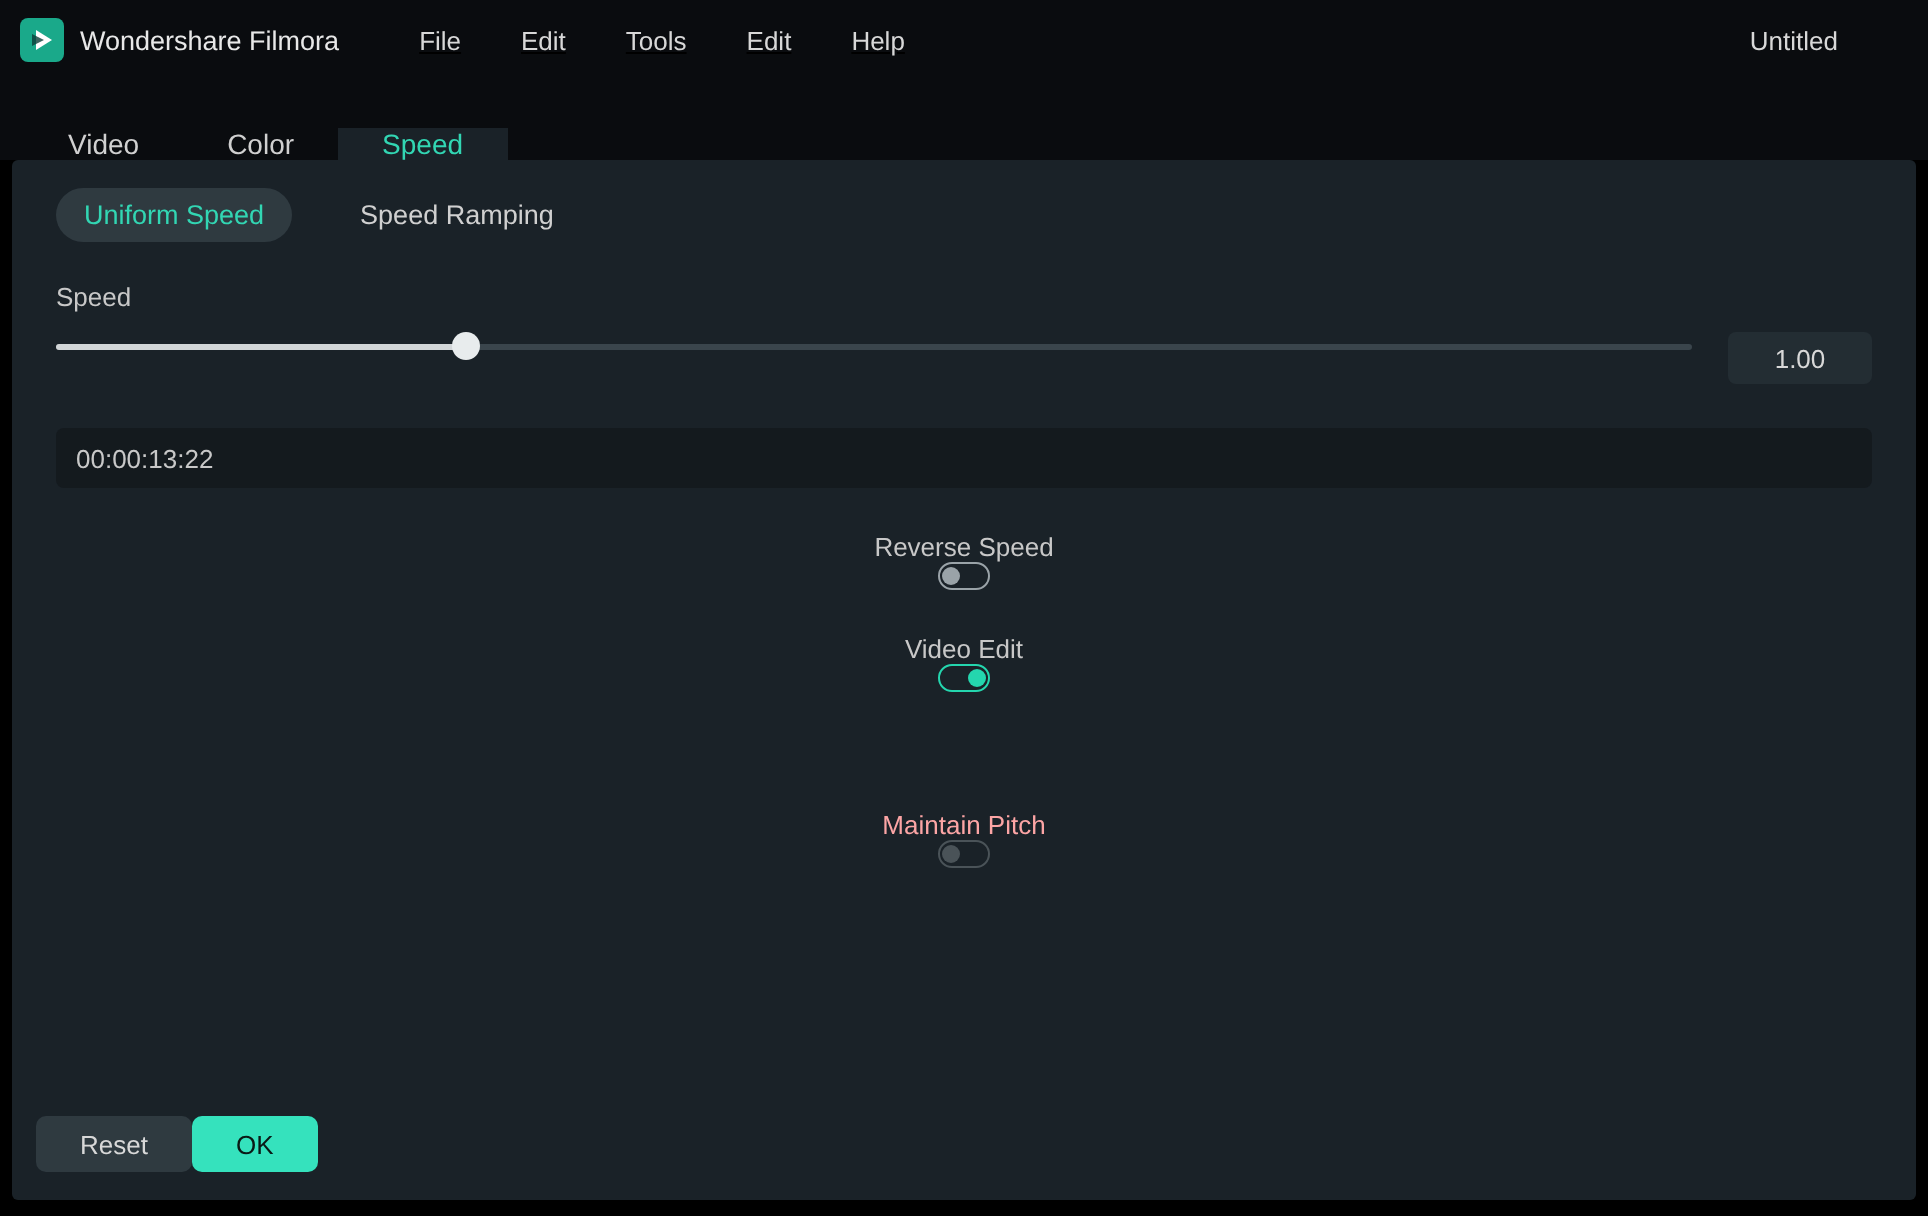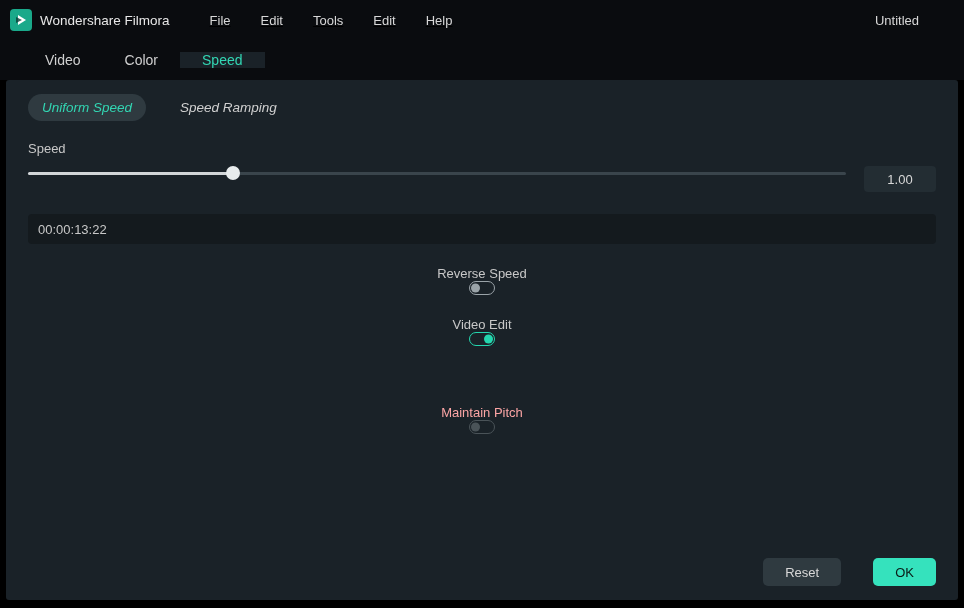--- a/index.html
+++ b/index.html
@@ -36,22 +36,22 @@
   .project {
     color: #d8d8d8;
     font-size: 13px;
     margin-right: 35px;
   }
 
   .tabs {
     height: 40px;
     background: #0a0c0f;
     display: flex;
-    align-items: center;
-    padding-left: 23px;
+    align-items: flex-end;
+    padding-left: 12px;
   }
   .tab {
     padding: 0 22px;
     display: flex;
     align-items: center;
     color: #d0d0d0;
     font-size: 14px;
     cursor: pointer;
   }
   .tab.active {
@@ -68,21 +68,20 @@
     display: flex;
     flex-direction: column;
     position: relative;
   }
 
   .subtabs {
     display: flex;
     gap: 20px;
     align-items: center;
     margin-bottom: 14px;
-    font-style: italic;
   }
   .subtab {
     font-size: 13.5px;
     color: #d0d0d0;
     cursor: pointer;
     padding: 6px 14px;
     border-radius: 14px;
   }
   .subtab.active {
     background: #2f3a40;
@@ -206,24 +205,23 @@
     content: "";
     position: absolute;
     left: 1px; top: 50%; transform: translateY(-50%);
     width: 9px; height: 9px;
     border-radius: 50%;
     background: #4a5358;
   }
 
   .footer {
     position: absolute;
-    left: 28px; right: 22px; bottom: 14px;
-    display: flex;
-    justify-content: flex-end;
-    gap: 32px;
+    left: 12px; right: 22px; bottom: 14px;
+    display: flex;
+    justify-content: flex-start;
   }
   .btn {
     height: 28px;
     padding: 0 22px;
     border-radius: 5px;
     font-size: 13px;
     display: flex;
     align-items: center;
     justify-content: center;
     cursor: pointer;

